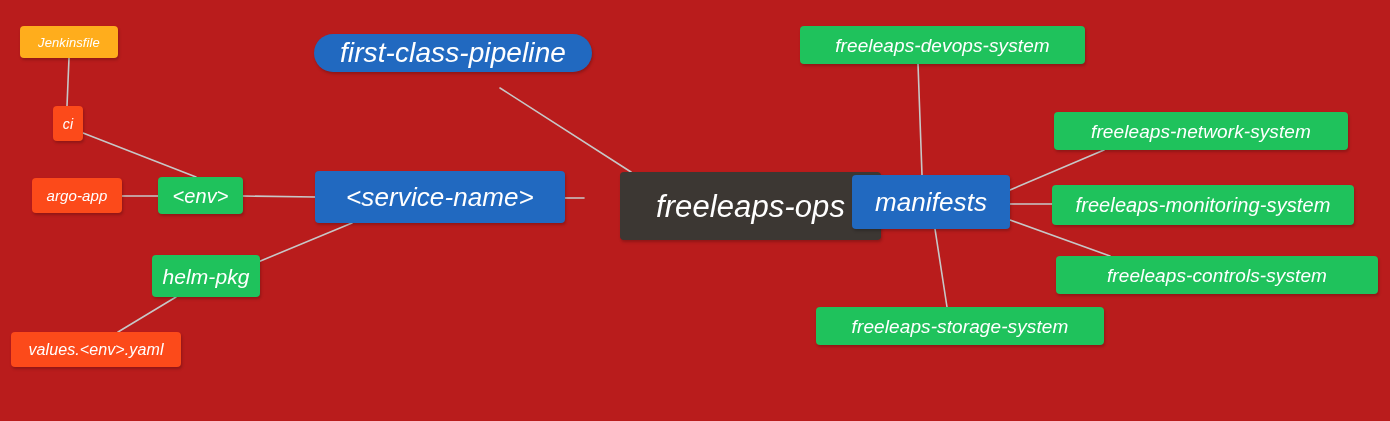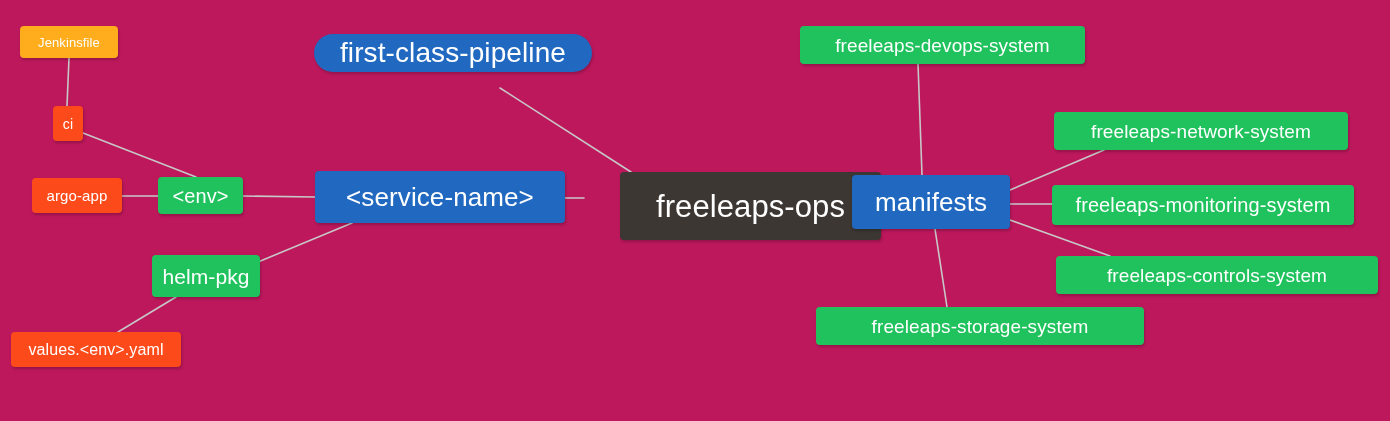--- a/index.html
+++ b/index.html
@@ -9,22 +9,23 @@
     background: #ffffff;
   }
   body {
     font-family: "Liberation Sans", sans-serif;
     -webkit-font-smoothing: antialiased;
   }
   #mindmap-canvas {
     position: relative;
     width: 1390px;
     height: 421px;
-    background: #be185d;
+    background: #b91c1c;
     overflow: hidden;
+    font-style: italic;
   }
   #edge-layer {
     position: absolute;
     left: 0;
     top: 0;
     width: 1390px;
     height: 421px;
     pointer-events: none;
   }
   .node {
@@ -78,16 +79,16 @@
       <div class="node node-green" style="left: 152px; top: 255px; width: 108px; height: 42px; font-size: 21px;">helm-pkg</div>
       <div class="node node-red" style="left: 11px; top: 332px; width: 170px; height: 35px; font-size: 16px;">values.&lt;env&gt;.yaml</div>
       <div class="node node-blue" style="left: 314px; top: 34px; width: 278px; height: 38px; font-size: 28px; border-radius: 19px;">first-class-pipeline</div>
       <div class="node node-blue" style="left: 315px; top: 171px; width: 250px; height: 52px; font-size: 26px;">&lt;service-name&gt;</div>
       <div class="node node-root" style="left: 584px; top: 172px; width: 261px; height: 68px; font-size: 31px; margin-left: 36px;">freeleaps-ops</div>
       <div class="node node-blue" style="left: 852px; top: 175px; width: 158px; height: 54px; font-size: 26px;">manifests</div>
       <div class="node node-green" style="left: 800px; top: 26px; width: 285px; height: 38px; font-size: 19px;">freeleaps-devops-system</div>
       <div class="node node-green" style="left: 1054px; top: 112px; width: 294px; height: 38px; font-size: 19px;">freeleaps-network-system</div>
       <div class="node node-green" style="left: 1052px; top: 185px; width: 302px; height: 40px; font-size: 20px;">freeleaps-monitoring-system</div>
       <div class="node node-green" style="left: 1056px; top: 256px; width: 322px; height: 38px; font-size: 19px;">freeleaps-controls-system</div>
-      <div class="node node-green" style="left: 816px; top: 307px; width: 328px; height: 38px; font-size: 19px;">freeleaps-storage-system</div>
+      <div class="node node-green" style="left: 816px; top: 307px; width: 288px; height: 38px; font-size: 19px;">freeleaps-storage-system</div>
     </div>
 
 </div>
 
 </body></html>

